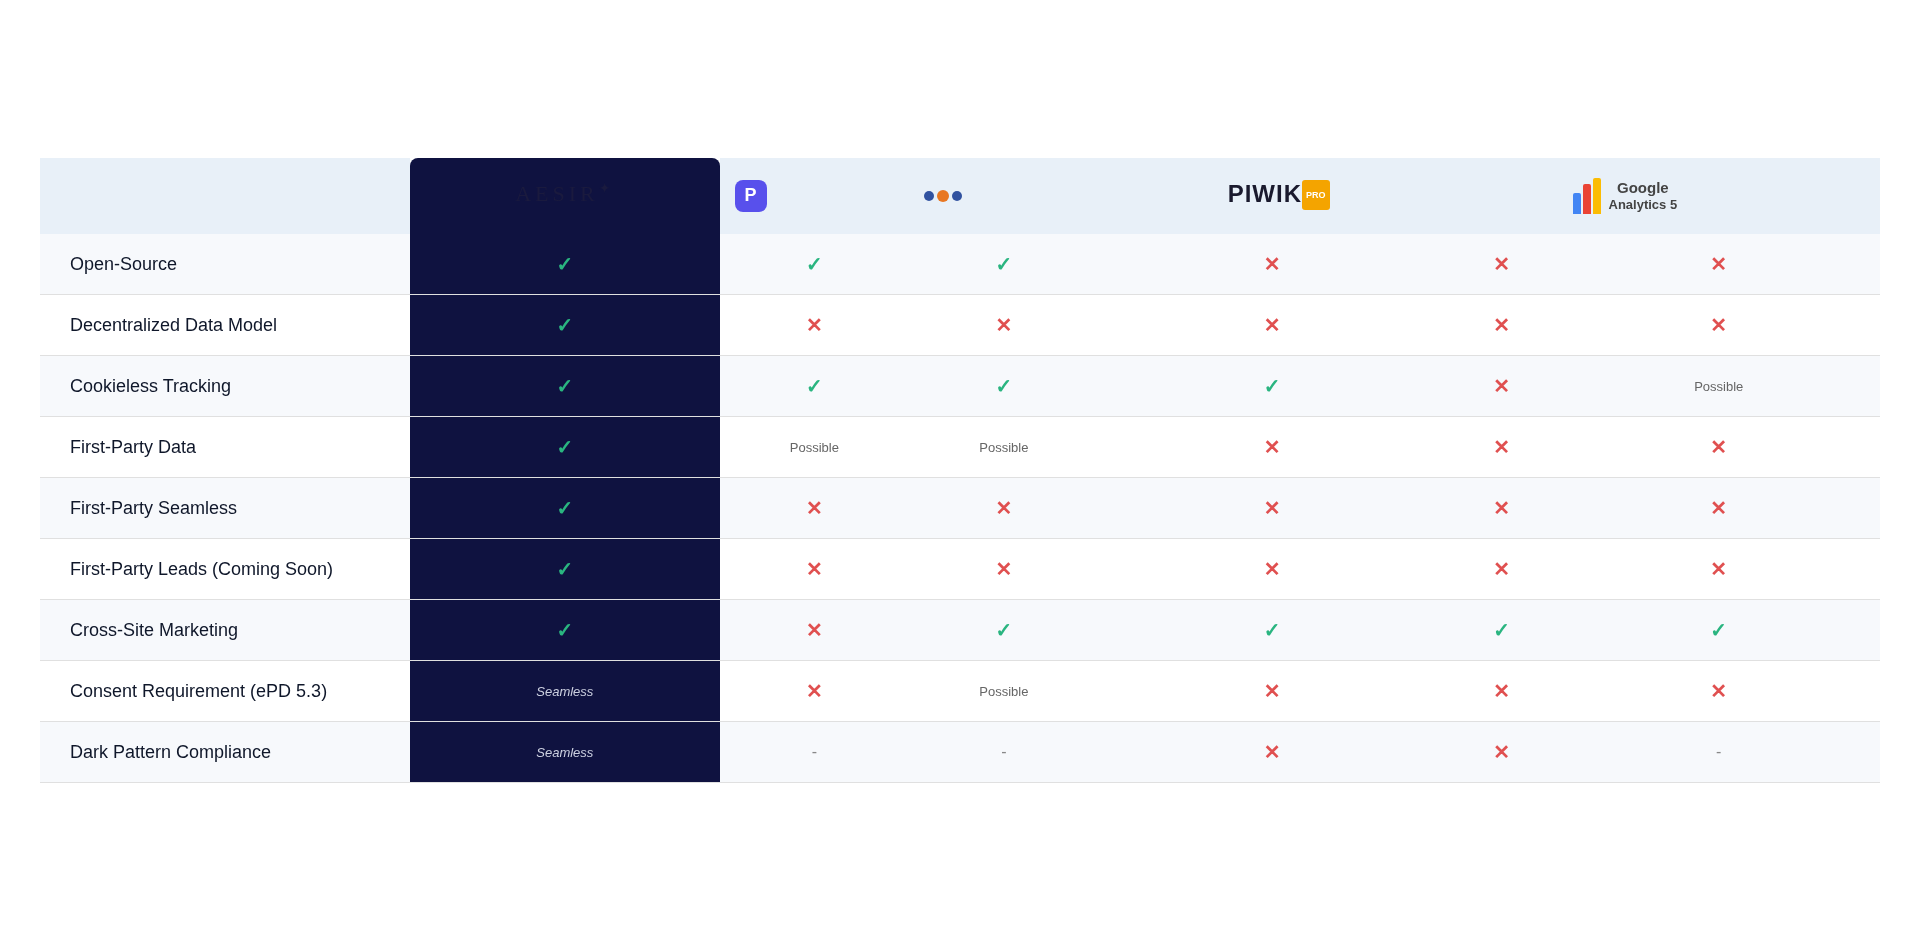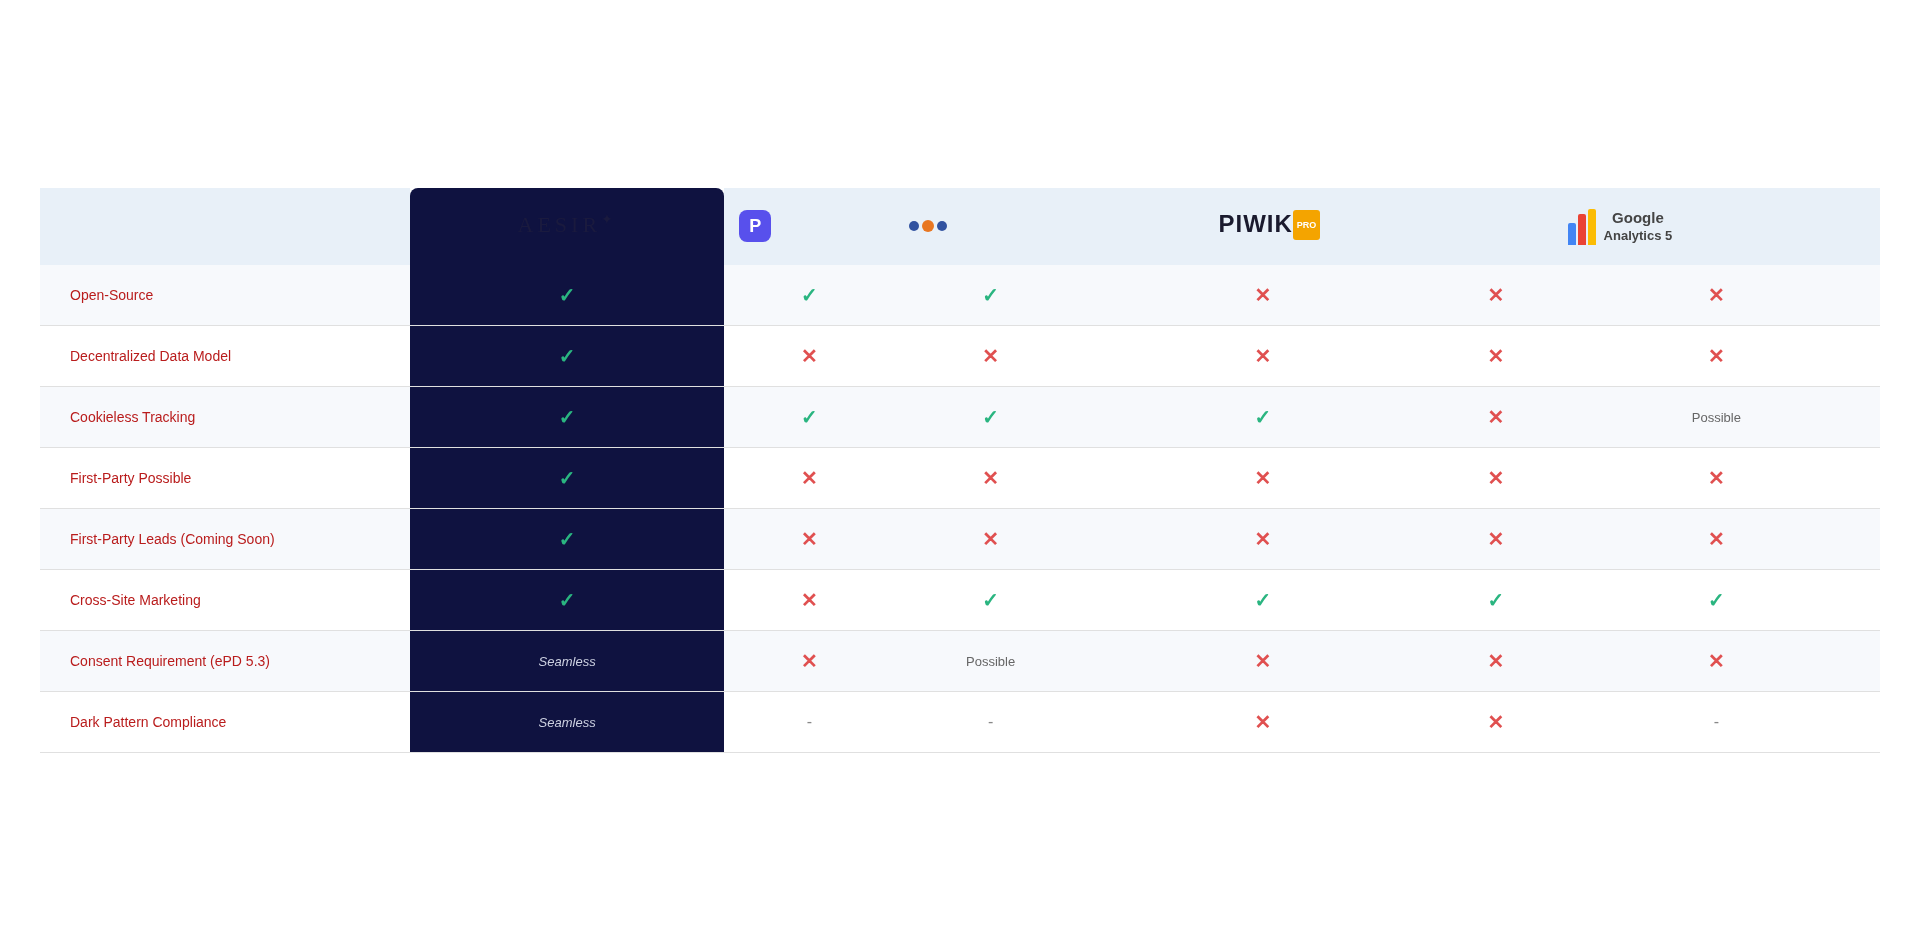--- a/index.html
+++ b/index.html
@@ -52,22 +52,22 @@
     }
     .comparison-table tbody td {
       padding: 18px 15px;
       text-align: center;
       vertical-align: middle;
       color: #444;
       font-size: 14px;
     }
     .comparison-table tbody td.feature-label {
       text-align: left;
-      font-size: 14px;
-      color: #b91c1c;
+      font-size: 18px;
+      color: #0f172a;
       padding-left: 30px;
       font-weight: 400;
     }
     .comparison-table tbody td.aesir-col {
       background: #0f1240;
       color: #fff;
     }
     .check-icon {
       color: #2ab580;
       font-size: 20px;
@@ -309,21 +309,30 @@
       <tr>
         <td class="feature-label">Cookieless Tracking</td>
         <td class="aesir-col"><span class="check-icon">✓</span></td>
         <td><span class="check-icon">✓</span></td>
         <td><span class="check-icon">✓</span></td>
         <td><span class="check-icon">✓</span></td>
         <td><span class="cross-icon">✕</span></td>
         <td><span class="possible-text">Possible</span></td>
       </tr>
       <tr>
-        <td class="feature-label">First-Party Possible</td>
+        <td class="feature-label">First-Party Data</td>
+        <td class="aesir-col"><span class="check-icon">✓</span></td>
+        <td><span class="possible-text">Possible</span></td>
+        <td><span class="possible-text">Possible</span></td>
+        <td><span class="cross-icon">✕</span></td>
+        <td><span class="cross-icon">✕</span></td>
+        <td><span class="cross-icon">✕</span></td>
+      </tr>
+      <tr>
+        <td class="feature-label">First-Party Seamless</td>
         <td class="aesir-col"><span class="check-icon">✓</span></td>
         <td><span class="cross-icon">✕</span></td>
         <td><span class="cross-icon">✕</span></td>
         <td><span class="cross-icon">✕</span></td>
         <td><span class="cross-icon">✕</span></td>
         <td><span class="cross-icon">✕</span></td>
       </tr>
       <tr>
         <td class="feature-label">First-Party Leads (Coming Soon)</td>
         <td class="aesir-col"><span class="check-icon">✓</span></td>

